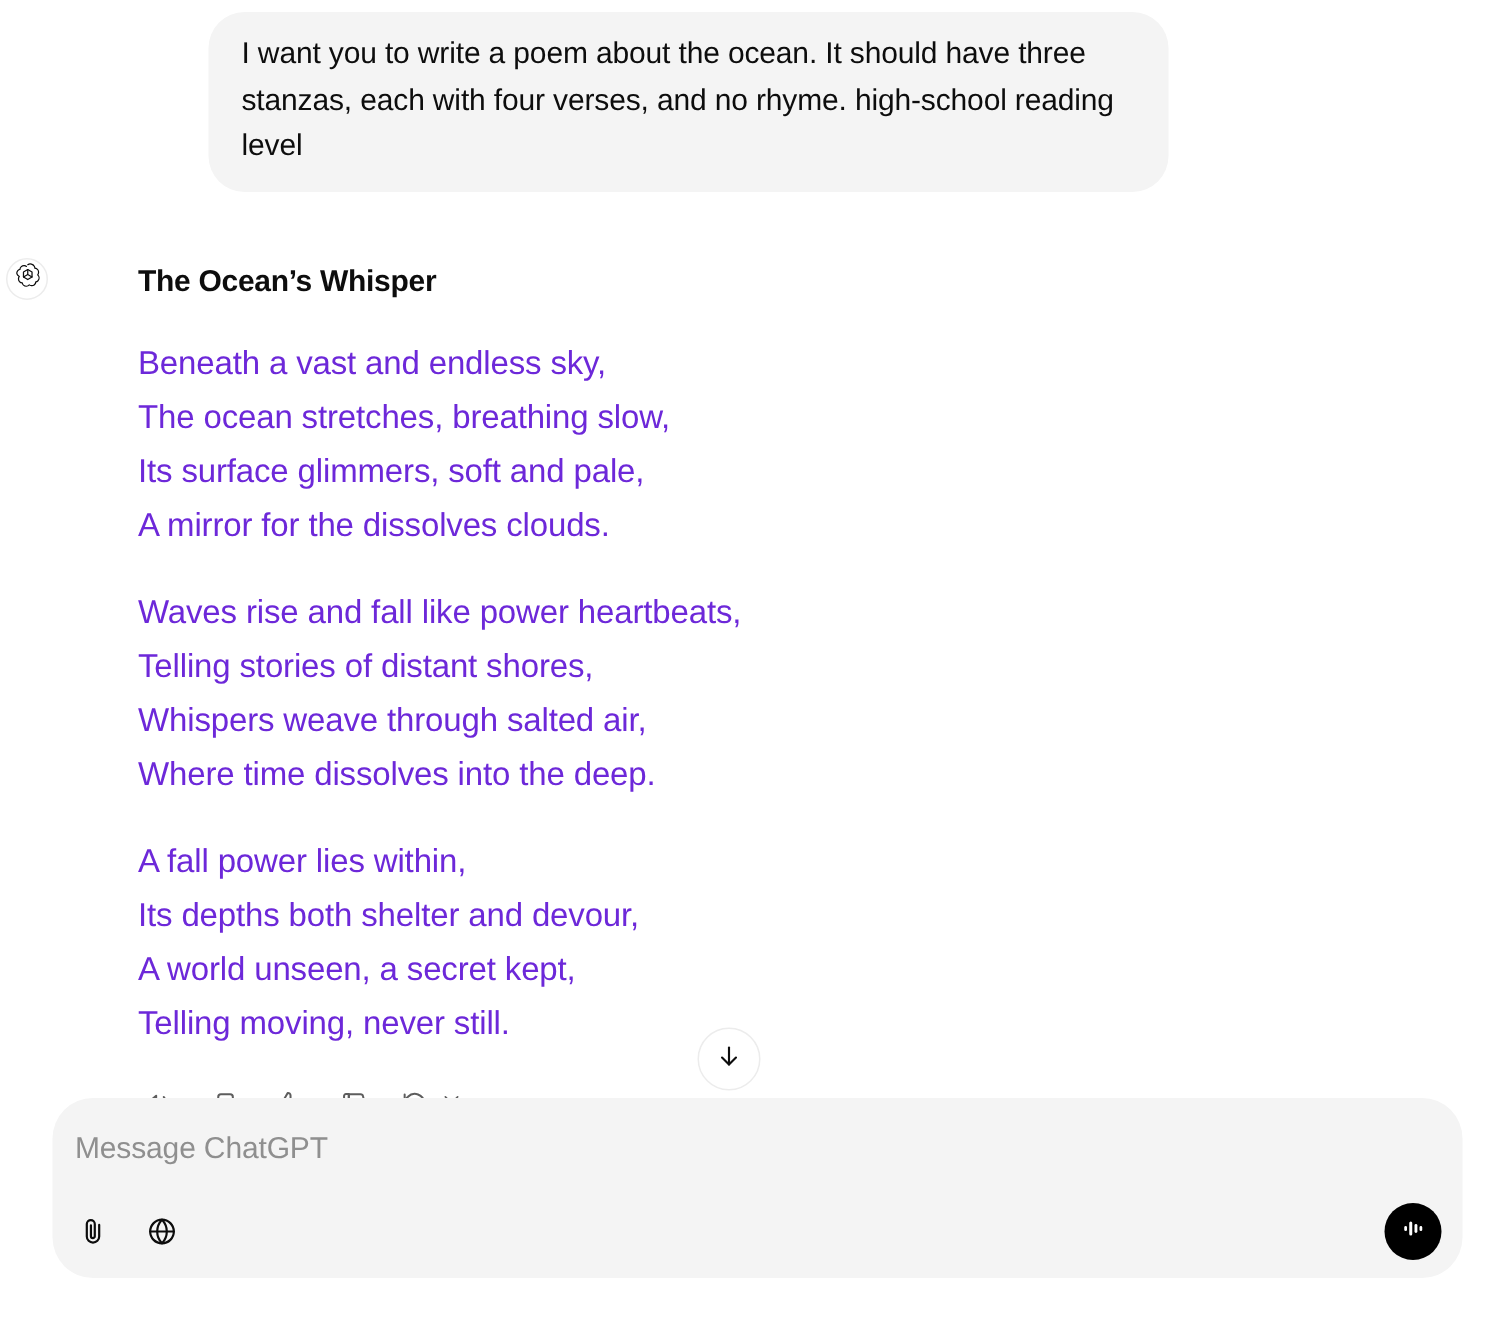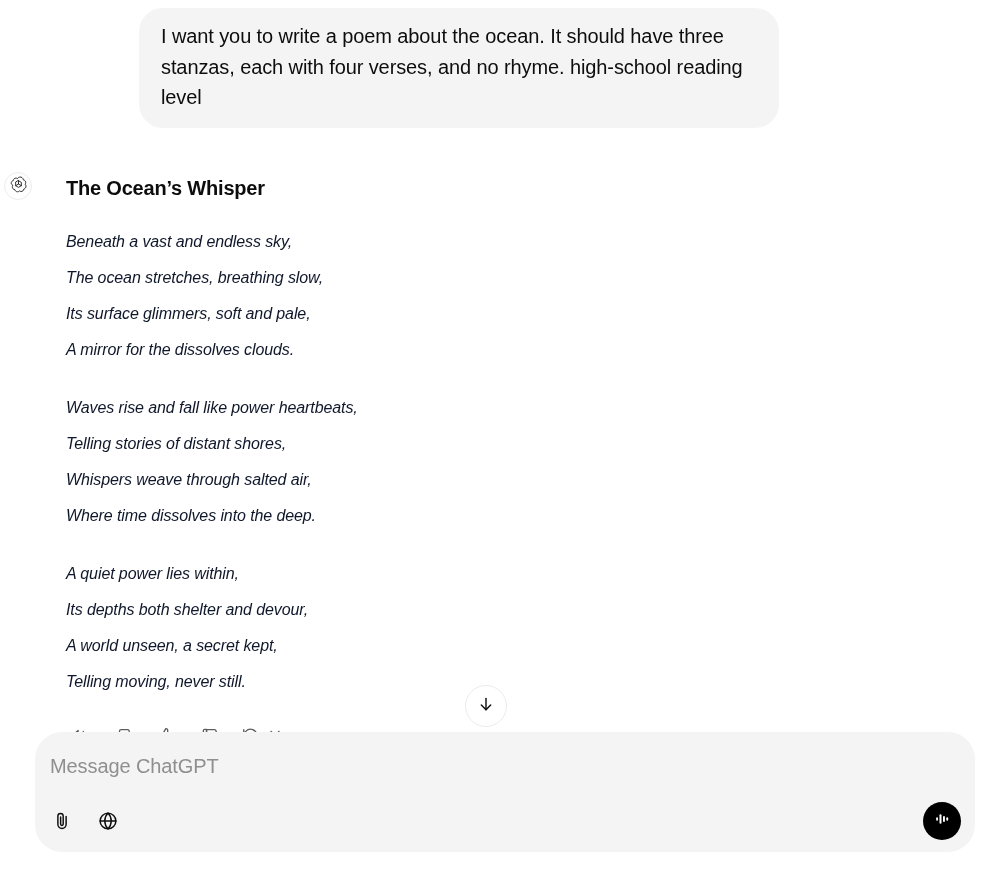--- a/index.html
+++ b/index.html
@@ -53,45 +53,44 @@
     width: 26px;
     height: 26px;
     border-radius: 50%;
     border: 1px solid #ececec;
     display: flex;
     align-items: center;
     justify-content: center;
     background: #ffffff;
   }
   .assistant-content {
-    margin-left: 66px;
+    margin-left: 92px;
     width: 880px;
   }
   .msg-title {
     font-size: 20px;
     font-weight: bold;
     line-height: 28px;
     letter-spacing: -0.2px;
     margin: 0;
     padding-top: 6px;
     color: #0d0d0d;
   }
   .stanza {
     margin-top: 22px;
   }
   .stanza:first-of-type {
     margin-top: 24px;
   }
   .verse {
-    font-size: 16px;
+    font-size: 22px;
     line-height: 36px;
     letter-spacing: -0.1px;
-    color: #0f172a;
+    color: #6d28d9;
     white-space: nowrap;
-    font-style: italic;
   }
 
   
   .actions {
     margin-top: 20px;
     display: flex;
     align-items: center;
     gap: 14px;
     margin-left: -3px;
   }
@@ -223,21 +222,21 @@
     </div>
 
     <div class="stanza">
       <div class="verse">Waves rise and fall like power heartbeats,</div>
       <div class="verse">Telling stories of distant shores,</div>
       <div class="verse">Whispers weave through salted air,</div>
       <div class="verse">Where time dissolves into the deep.</div>
     </div>
 
     <div class="stanza">
-      <div class="verse">A quiet power lies within,</div>
+      <div class="verse">A fall power lies within,</div>
       <div class="verse">Its depths both shelter and devour,</div>
       <div class="verse">A world unseen, a secret kept,</div>
       <div class="verse">Telling moving, never still.</div>
     </div>
 
     <div class="actions">
 
       <div class="act-btn">
         <span>
           <svg width="19" height="19" viewBox="0 0 24 24" fill="none" stroke="currentColor" stroke-width="1.7" stroke-linecap="round" stroke-linejoin="round">

